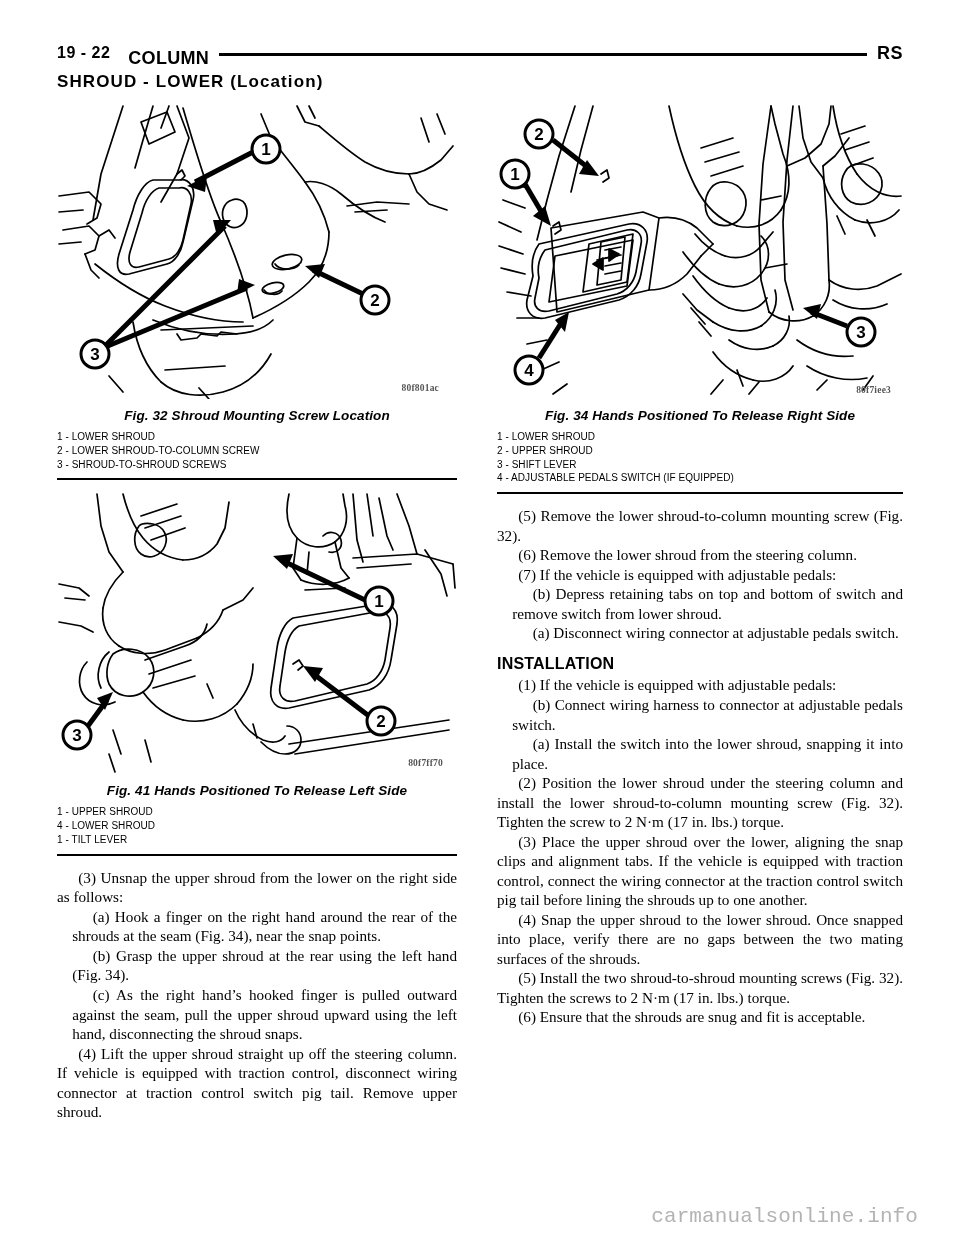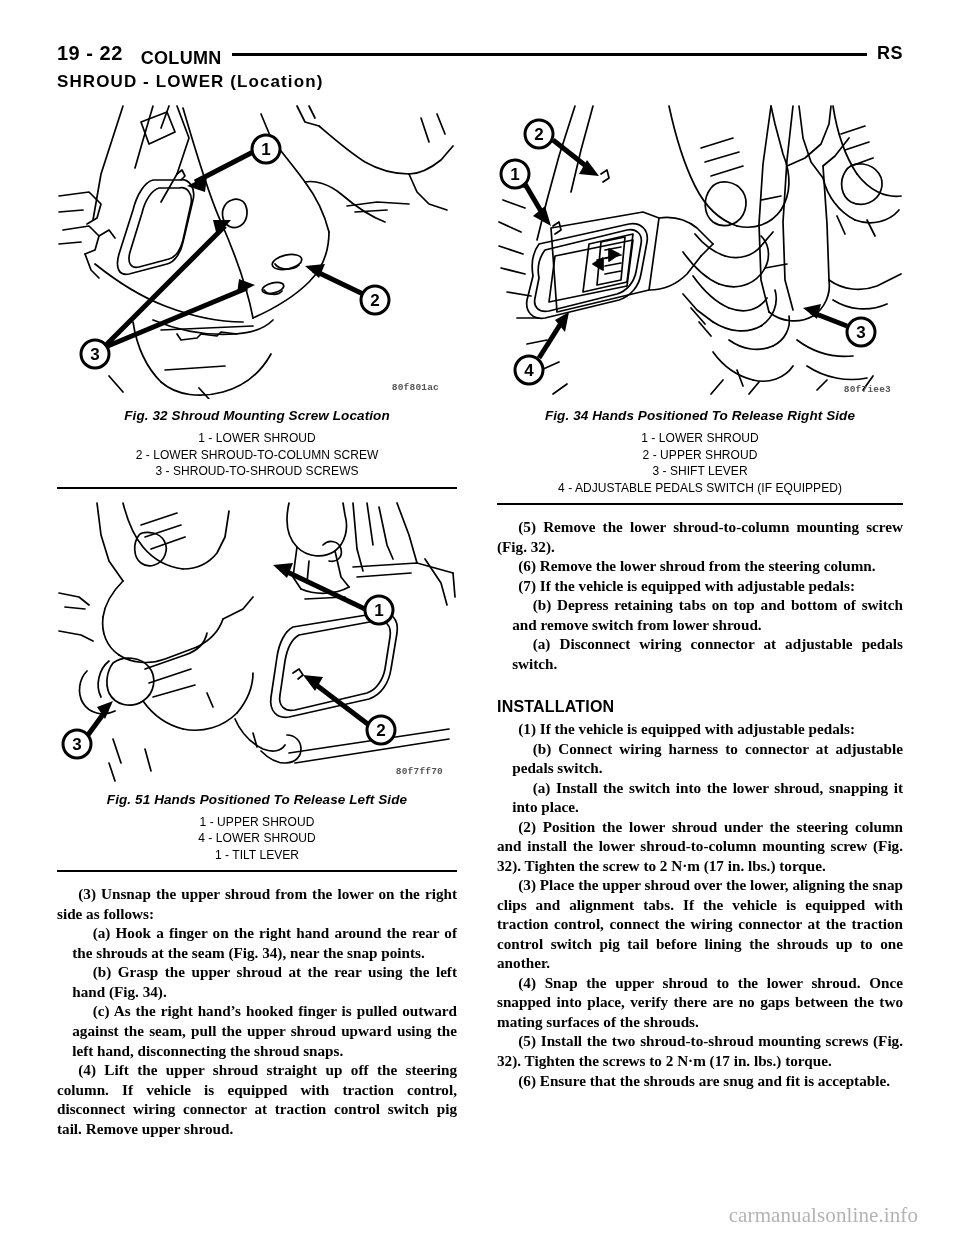--- a/index.html
+++ b/index.html
@@ -29,21 +29,21 @@
     left: 57px;
     top: 40px;
     width: 846px;
     height: 26px;
     display: flex;
     align-items: center;
     font-family: "Liberation Sans", sans-serif;
     font-weight: bold;
   }
   .header .page-no {
-    font-size: 20px;
+    font-size: 16px;
     letter-spacing: 0.5px;
     white-space: nowrap;
   }
   .header .section-name {
     font-size: 18px;
     margin-left: 18px;
     letter-spacing: 0.3px;
     white-space: nowrap;
     margin-top: 11px;
   }
@@ -83,42 +83,41 @@
     left: 497px;
     top: 104px;
     width: 406px;
   }
 
   
   .figure { position: relative; }
   .figure svg { display: block; }
   .fig-code {
     position: absolute;
-    font-family: Liberation Mono, monospace;
+    font-family: Liberation Serif, serif;
     font-weight: bold;
     font-size: 9.5px;
     color: #555;
     letter-spacing: 0.2px;
   }
   .fig-caption {
     text-align: center;
     font-family: "Liberation Sans", sans-serif;
     font-style: italic;
     font-weight: bold;
     font-size: 13.5px;
     margin-top: 9px;
     letter-spacing: 0.1px;
   }
   .legend {
     margin-top: 7px;
     font-family: "Liberation Sans", sans-serif;
-    font-size: 12px;
+    font-size: 10px;
     line-height: 1.38;
     letter-spacing: 0.05px;
-    text-align: center;
   }
   .legend div { white-space: nowrap; }
   .fig-rule {
     border: 0;
     border-top: 2px solid #000;
     margin: 7px 0 0 0;
     height: 0;
   }
 
   
@@ -126,41 +125,40 @@
     font-family: "Liberation Serif", serif;
     font-size: 15.2px;
     line-height: 1.285;
     text-align: justify;
     margin-top: 12px;
   }
   .body-text p {
     margin: 0;
     text-indent: 1.4em;
     text-align: justify;
-    font-weight: bold;
   }
   .body-text p.sub {
     margin-left: 1.0em;
     text-indent: 1.35em;
   }
 
   .head2 {
     font-family: "Liberation Sans", sans-serif;
     font-weight: bold;
     font-size: 16px;
-    margin: 24px 0 1px 0;
+    margin: 11px 0 1px 0;
     letter-spacing: 0.2px;
   }
 
   
   .watermark {
     position: absolute;
     right: 42px;
     bottom: 14px;
-    font-family: Liberation Serif, serif;
+    font-family: Liberation Mono, monospace;
     font-size: 21px;
     color: #b3b3b3;
     letter-spacing: 0.1px;
   }
 
   .callout-text {
     font-family: "Liberation Sans", sans-serif;
     font-weight: bold;
   }
 </style>
@@ -369,21 +367,21 @@
           <text class="callout-text" x="324" y="235" font-size="17" text-anchor="middle" fill="#000">2</text>
         </g>
         <g>
           <circle cx="20" cy="243" r="14" fill="#fff" stroke="#000" stroke-width="3"></circle>
           <text class="callout-text" x="20" y="249" font-size="17" text-anchor="middle" fill="#000">3</text>
         </g>
       </svg>
       <span class="fig-code" style="right:14px; bottom:6px;">80f7ff70</span>
     </div>
 
-    <div class="fig-caption">Fig. 51 Hands Positioned To Release Left Side</div>
+    <div class="fig-caption">Fig. 41 Hands Positioned To Release Left Side</div>
     <div class="legend">
       <div>1 - UPPER SHROUD</div>
       <div>4 - LOWER SHROUD</div>
       <div>1 - TILT LEVER</div>
     </div>
     <hr class="fig-rule">
 
     <div class="body-text">
       <p>(3) Unsnap the upper shroud from the lower on the right side as follows:</p>
       <p class="sub">(a) Hook a finger on the right hand around the rear of the shrouds at the seam (Fig. 34), near the snap points.</p>

